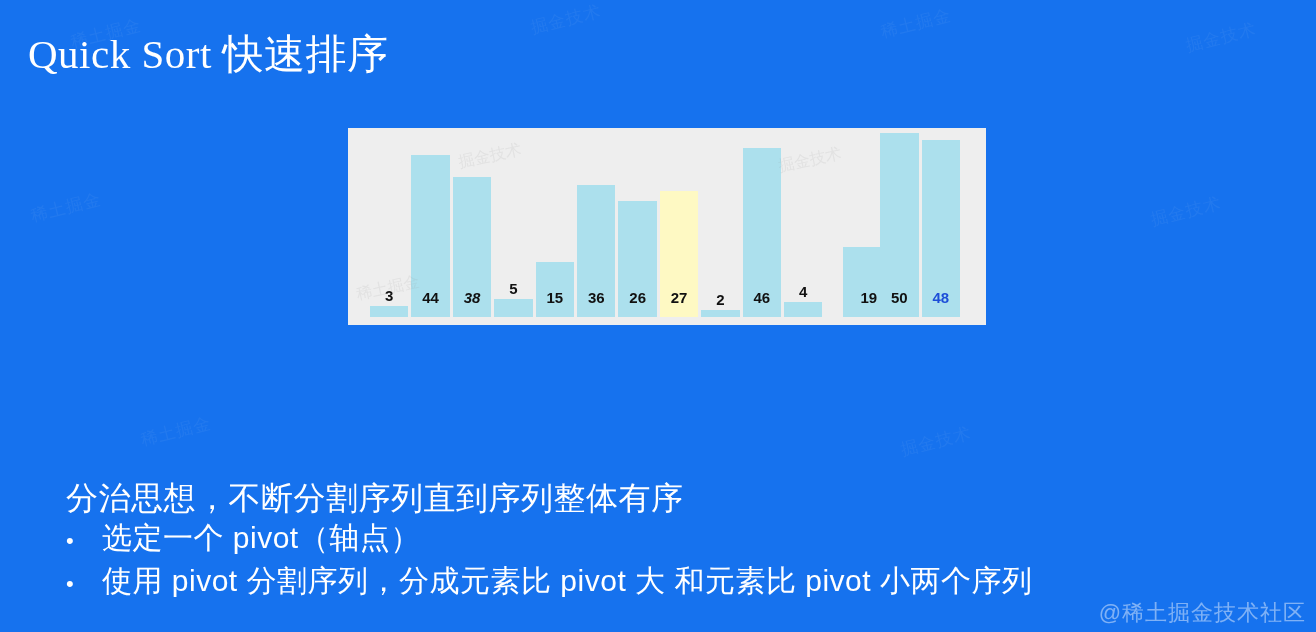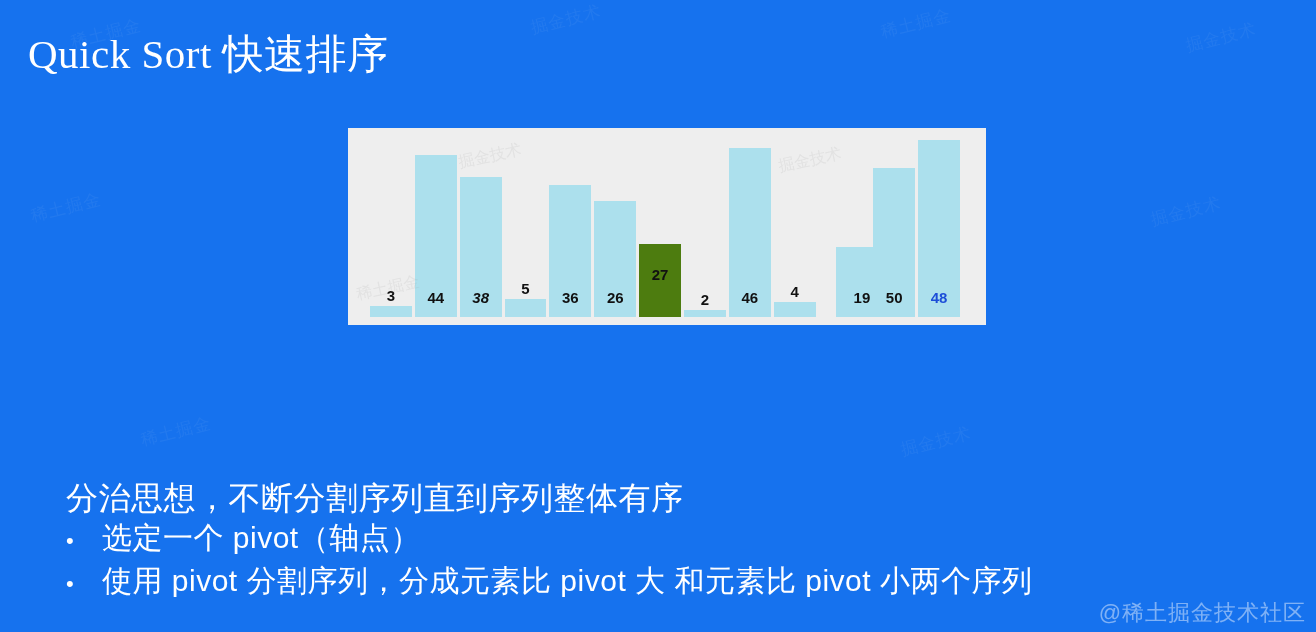--- a/index.html
+++ b/index.html
@@ -207,31 +207,36 @@
             <div class="bar" style="height: 140px; background: rgb(172, 224, 237); font-style: italic;">
               <span class="bar-value" style="color: rgb(17, 17, 17);">38</span>
             </div>
           </div>
           <div class="bar-slot">
             <div class="bar short" style="height: 18px; background: rgb(172, 224, 237);">
               <span class="bar-value" style="color: rgb(17, 17, 17);">5</span>
             </div>
           </div>
           <div class="bar-slot">
+            <div class="bar" style="height: 55px; background: rgb(172, 224, 237);">
+              <span class="bar-value" style="color: rgb(17, 17, 17);">15</span>
+            </div>
+          </div>
+          <div class="bar-slot">
             <div class="bar" style="height: 132px; background: rgb(172, 224, 237); margin-top: 34px;">
               <span class="bar-value" style="color: rgb(17, 17, 17);">36</span>
             </div>
           </div>
           <div class="bar-slot">
             <div class="bar" style="height: 116px; background: rgb(172, 224, 237);">
               <span class="bar-value" style="color: rgb(17, 17, 17);">26</span>
             </div>
           </div>
           <div class="bar-slot">
-            <div class="bar" style="height: 73px; background: #4d7c0f; align-items: center;">
+            <div class="bar" style="height: 126px; background: #fef9c3;">
               <span class="bar-value" style="color: rgb(17, 17, 17);">27</span>
             </div>
           </div>
           <div class="bar-slot">
             <div class="bar short" style="height: 7px; background: rgb(172, 224, 237);">
               <span class="bar-value" style="color: rgb(17, 17, 17);">2</span>
             </div>
           </div>
           <div class="bar-slot">
             <div class="bar" style="height: 169px; background: rgb(172, 224, 237);">
@@ -242,21 +247,21 @@
             <div class="bar short" style="height: 15px; background: rgb(172, 224, 237);">
               <span class="bar-value" style="color: rgb(17, 17, 17);">4</span>
             </div>
           </div>
           <div class="bar-slot">
             <div class="bar" style="height: 70px; background: rgb(172, 224, 237); margin-left: 35px;">
               <span class="bar-value" style="color: rgb(17, 17, 17);">19</span>
             </div>
           </div>
           <div class="bar-slot">
-            <div class="bar" style="height: 149px; background: rgb(172, 224, 237);">
+            <div class="bar" style="height: 184px; background: rgb(172, 224, 237);">
               <span class="bar-value" style="color: rgb(17, 17, 17);">50</span>
             </div>
           </div>
           <div class="bar-slot">
             <div class="bar" style="height: 177px; background: rgb(172, 224, 237);">
               <span class="bar-value" style="color: #1d4ed8;">48</span>
             </div>
           </div>
         </div>
     </div>

